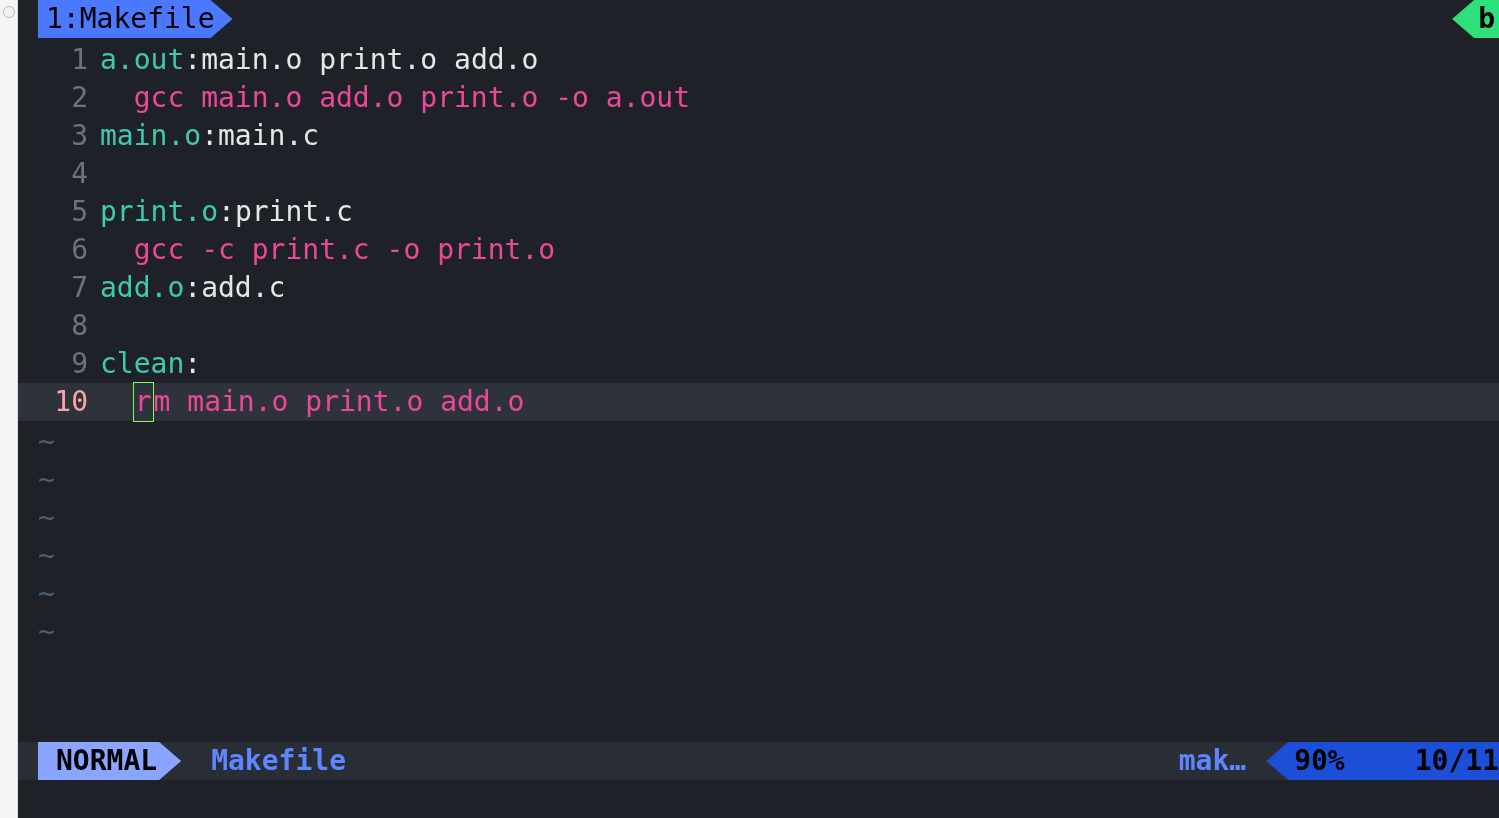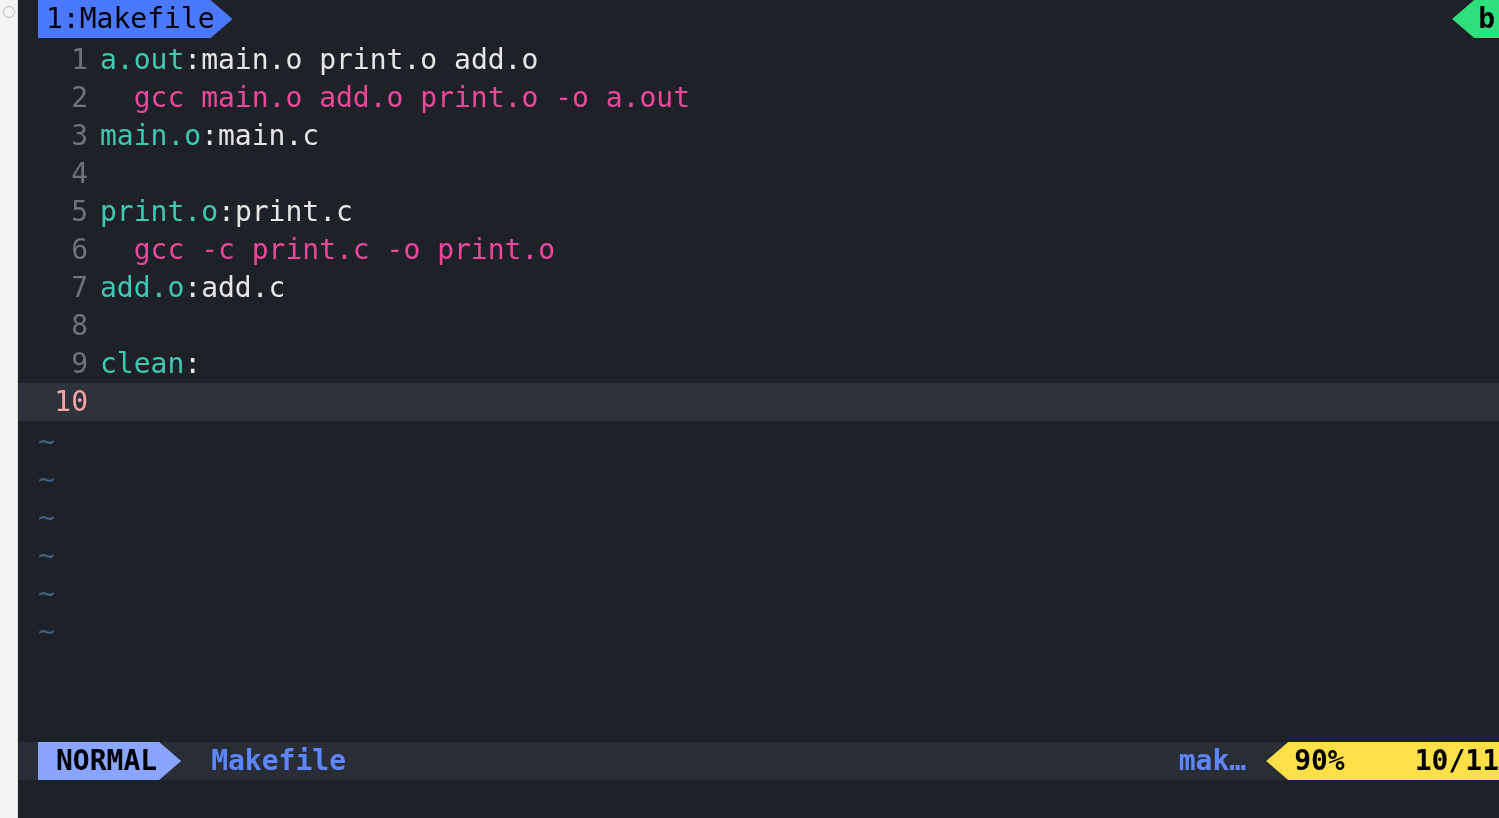--- a/index.html
+++ b/index.html
@@ -122,21 +122,21 @@
     display:flex;align-items:center;
     padding:0 16px 0 30px;
   }
   .spacer-flex{flex:1;}
   .seg-ft{
     color:#5e86ff;
     display:flex;align-items:flex-end;
     padding:0 20px;
   }
   .seg-pos{
-    background:#fde047;
+    background:#1d4ed8;
     color:#000;
     padding:0 0 0 28px;
     display:flex;align-items:center;
     clip-path:polygon(22px 0,100% 0,100% 100%,22px 100%,0 50%);
   }
   .seg-pos .pct{padding-right:70px;}
   .seg-pos .lc{font-weight:bold;}
   .cmdline{
     height:38px;
     background:#1e2228;
@@ -203,21 +203,21 @@
       <span class="code-content"><span>  </span></span>
     </div>
 
     <div class="line">
       <span class="lineno">9</span>
       <span class="code-content"><span class="teal">clean</span><span class="white">:</span></span>
     </div>
 
     <div class="line current">
       <span class="lineno">10</span>
-      <span class="code-content"><span>  </span></span>
+      <span class="code-content"><span>  </span><span class="yellow"><span class="cursorbox">r</span><span>m main.o print.o add.o</span></span></span>
     </div>
 
 
     <div class="tildes">
       <div class="line"><span class="tilde">~</span></div>
       <div class="line"><span class="tilde">~</span></div>
       <div class="line"><span class="tilde">~</span></div>
       <div class="line"><span class="tilde">~</span></div>
       <div class="line"><span class="tilde">~</span></div>
       <div class="line"><span class="tilde">~</span></div>

